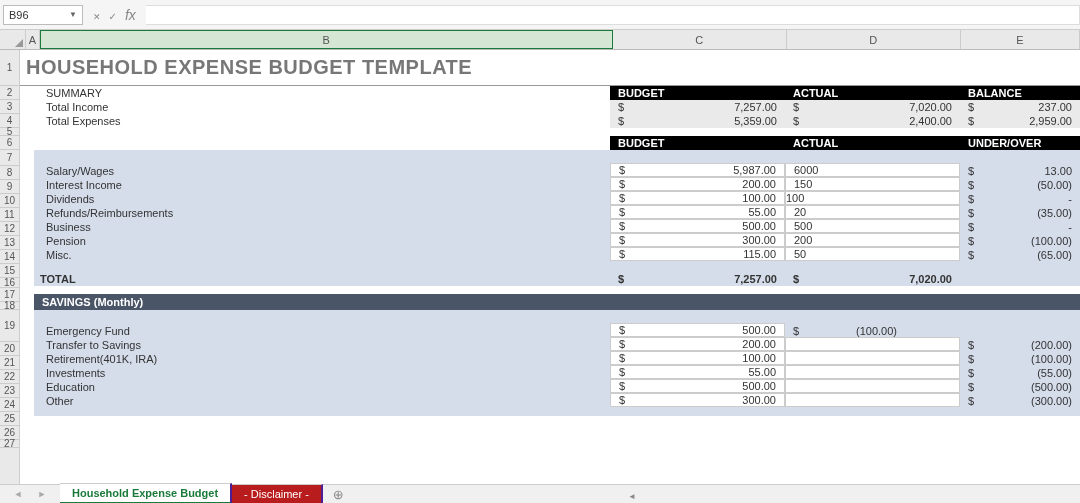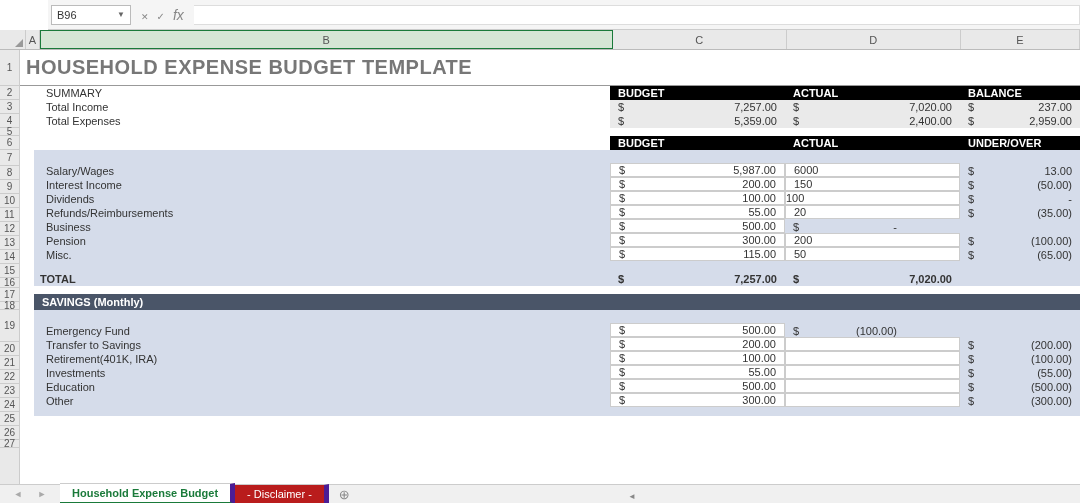--- a/index.html
+++ b/index.html
@@ -1,18 +1,18 @@
 <!DOCTYPE html>
 <html><head>
 <meta charset="utf-8">
 <style>
 * { box-sizing: border-box; margin: 0; padding: 0; }
 body { font-family: "Segoe UI", Arial, sans-serif; font-size: 11px; background: #fff; width: 1080px; height: 503px; overflow: hidden; position: relative; color: #333; }
 
-.formula-bar { display: flex; align-items: center; height: 30px; border-bottom: 1px solid #ccc; background: #f5f5f5; margin-left: 48px; }
+.formula-bar { display: flex; align-items: center; height: 30px; border-bottom: 1px solid #ccc; background: #f5f5f5; }
 .name-box { width: 80px; height: 20px; border: 1px solid #bbb; background: #fff; margin-left: 3px; display: flex; align-items: center; padding: 0 5px; font-size: 11px; }
 .name-box .dd { margin-left: auto; font-size: 8px; color: #666; }
 .fx-icons { display: flex; align-items: center; gap: 8px; padding: 0 10px; color: #888; font-size: 14px; font-style: italic; }
 .fx-icons .x::before { content: "✕"; font-style: normal; font-size: 9px; }
 .fx-icons .chk::before { content: "✓"; font-style: normal; font-size: 10px; }
 .fx-input { flex: 1; height: 20px; border: 1px solid #ddd; border-left: none; background: #fff; }
 
 .col-headers { display: flex; height: 20px; background: #e9e9e9; border-bottom: 1px solid #bbb; }
 .row-hdr-space { width: 26px; background: #e9e9e9; border-right: 1px solid #ccc; position: relative; }
 .row-hdr-space::after { content: ""; position: absolute; right: 2px; bottom: 2px; width: 0; height: 0; border-style: solid; border-width: 0 0 8px 8px; border-color: transparent transparent #999 transparent; }
@@ -45,21 +45,21 @@
 .greybox { background: #eaeaea; display: flex; align-items: center; height: 14px; }
 .inputbox { background: #fff; border: 1px solid #ccc; height: 14px; display: flex; align-items: center; margin-top: -1px; }
 .dollar { padding-left: 8px; }
 .val { margin-left: auto; padding-right: 8px; }
 .section-hdr { background: #4a5568; color: #fff; font-weight: bold; padding-left: 8px; display: flex; align-items: center; }
 .lightblue { background: #d5dcea; }
 .pad2 { padding-left: 12px; }
 
 .tabs { position: absolute; bottom: 0; left: 0; right: 0; height: 19px; background: #f0f0f0; border-top: 1px solid #ccc; display: flex; align-items: center; }
 .tab-nav { width: 60px; display: flex; justify-content: space-around; color: #aaa; font-size: 9px; padding: 0 6px; }
-.tab { padding: 3px 12px; font-size: 11px; border-right: 5px solid #4c1d95; background: #fff; border-top: 1px solid #ccc; margin-top: -1px; }
+.tab { padding: 3px 12px; font-size: 11px; border-right: 2px solid #4c1d95; background: #fff; border-top: 1px solid #ccc; margin-top: -1px; }
 .tab.active { border-bottom: 2px solid #1a7a3a; font-weight: 600; color: #1a7a3a; }
 .tab.dark { background: #b91c1c; color: #fff; }
 .tab-add { padding: 0 10px; color: #888; font-size: 13px; }
 .hscroll-marker { position: absolute; left: 628px; bottom: 2px; font-size: 8px; color: #888; }
 </style>
 </head>
 <body>
 
 <div class="formula-bar">
   <div class="name-box">
@@ -238,20 +238,23 @@
             <span class="val">(35.00)</span>
           </div>
         </div>
         <div class="row lightblue">
           <div class="cA" style="background:#fff"></div>
           <div class="cB pad2">Business</div>
           <div class="cC inputbox">
             <span class="dollar">$</span>
             <span class="val">500.00</span>
           </div>
+          <div class="cD inputbox">
+            <span style="padding-left:8px">500</span>
+          </div>
           <div class="cE">
             <span class="dollar">$</span>
             <span class="val">-</span>
           </div>
         </div>
         <div class="row lightblue">
           <div class="cA" style="background:#fff"></div>
           <div class="cB pad2">Pension</div>
           <div class="cC inputbox">
             <span class="dollar">$</span>

